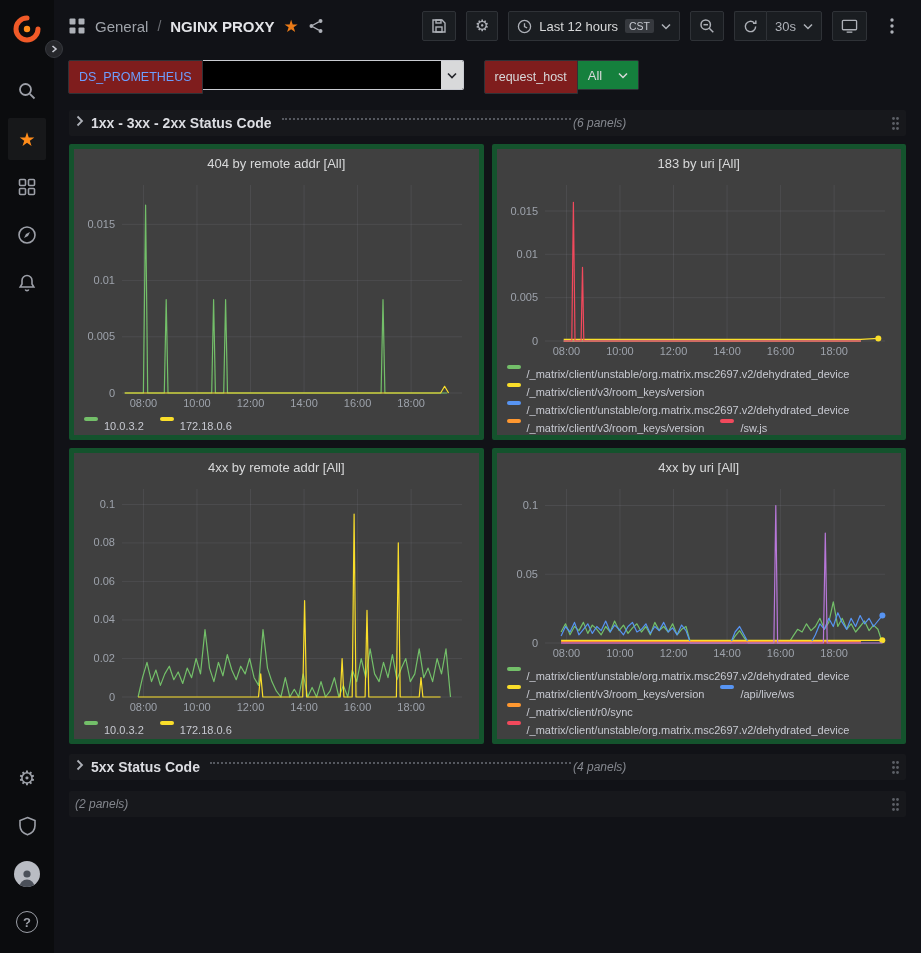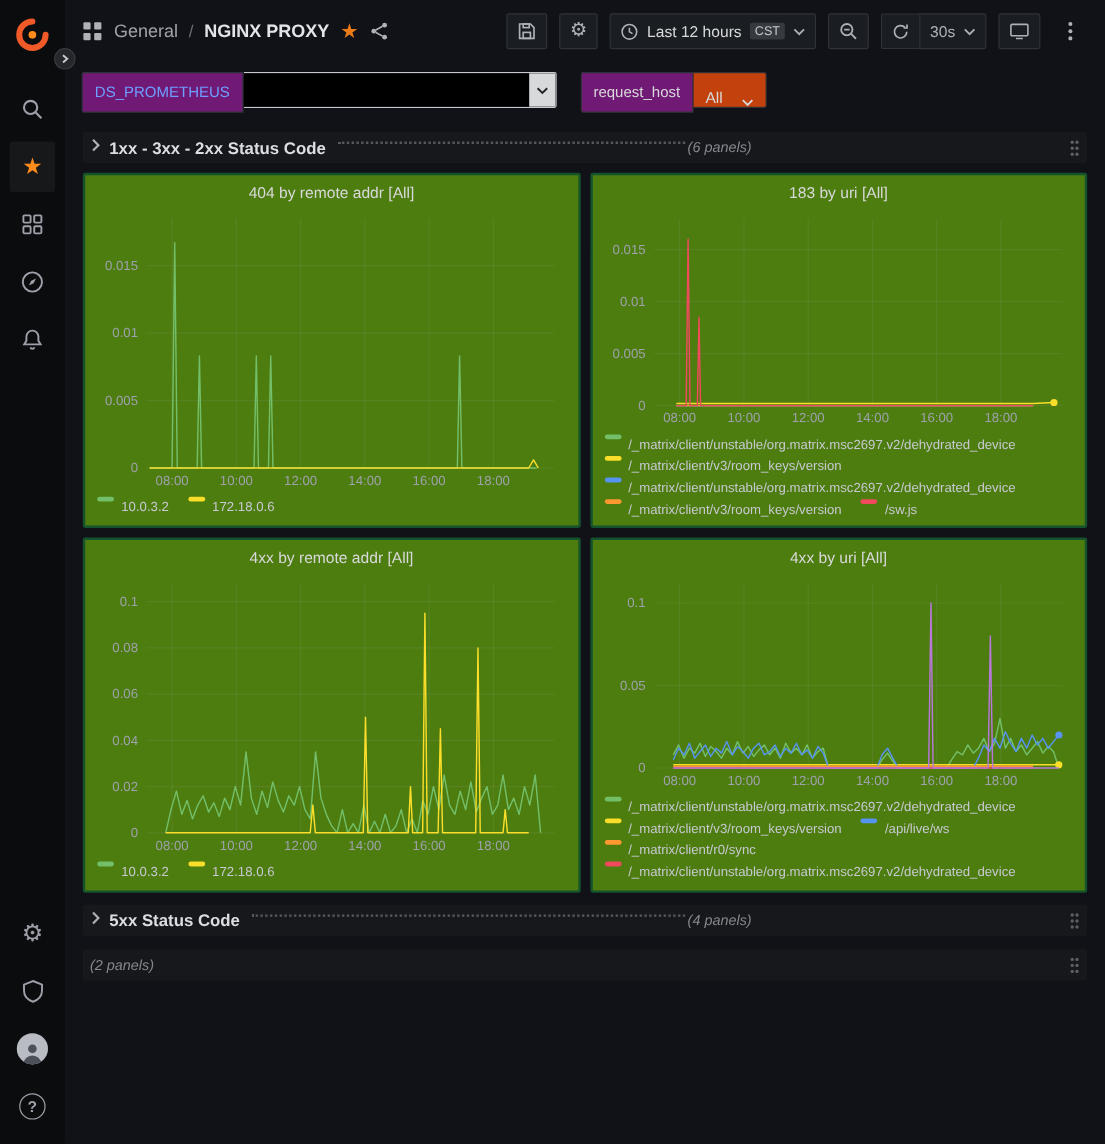--- a/index.html
+++ b/index.html
@@ -41,45 +41,45 @@
   .tb-group{display:flex}
   .tb-group .tb-btn:first-child{border-radius:2px 0 0 2px;border-right:none}
   .tb-group .tb-btn:last-child{border-radius:0 2px 2px 0}
   .no-border{border:none;background:transparent;padding:0 4px}
   .time-text{color:#d8d9da}
   .tz-badge{background:rgba(204,204,220,.16);color:#c7c9d1;font-size:10.5px;padding:1px 4px;
     border-radius:2px}
   
   .subnav{display:flex;align-items:center;gap:20px;padding:8px 14px 10px;flex:none}
   .var-group{display:flex;align-items:stretch}
-  .var-label{display:flex;align-items:center;padding:16px 10px;height:30px;background:#701a75;
+  .var-label{display:flex;align-items:center;padding:16px 10px;height:30px;background:#7f1d1d;
     border:1px solid #2f3237;border-radius:2px 0 0 2px;font-size:12.5px;cursor:default}
   .ds-label{color:#6e9fff}
   .host-label{color:#d8d9da}
   .ds-select{display:flex;align-items:stretch;height:30px;border:1px solid #c9cbd1;border-left:none;
     border-radius:0 2px 2px 0;overflow:hidden;cursor:pointer}
   .ds-value{width:238px;background:#000}
   .ds-caret{width:22px;background:#d8d9da;color:#24262b;display:flex;align-items:center;
     justify-content:center}
-  .host-value{display:flex;align-items:flex-end;gap:16px;height:30px;padding:0 10px;background:#c2410c;
+  .host-value{display:flex;align-items:center;gap:16px;height:30px;padding:0 10px;background:#15803d;
     border:1px solid #2f3237;border-left:none;border-radius:0 2px 2px 0;color:#d8d9da;cursor:pointer}
   
   .dashboard{flex:1;padding:6px 15px 0;overflow:hidden}
   .dash-row{display:flex;align-items:center;height:26px;margin-bottom:8px;cursor:pointer;
     padding:0 6px}
   .dash-row.collapsed{background:#17181c;border-radius:2px}
   .row-left{display:flex;flex:0 0 498px;min-width:0}
   .chev{color:#aeb1b8;display:flex;flex:none}
   .row-title{font-weight:700;font-size:14px;color:#dcdde2;margin-left:7px;white-space:nowrap}
   .dots{flex:1;border-bottom:2px dotted #55585f;transform:translateY(3px);margin:0 2px 0 10px;
     height:0}
   .row-count{font-style:italic;color:#84878e;font-size:12px;white-space:nowrap}
   .drag{margin-left:auto;color:#5c5f66;display:flex;cursor:grab}
   .panel-grid{display:grid;grid-template-columns:1fr 1fr;gap:8px;margin-bottom:10px}
-  .panel{height:296px;background:#4d7c0f;border:2px solid #14532d;border-radius:2px;display:flex;
+  .panel{height:296px;background:#404040;border:5px solid #14532d;border-radius:2px;display:flex;
     flex-direction:column;overflow:hidden}
   .panel-title{height:28px;flex:none;display:flex;align-items:center;justify-content:center;
     font-size:13px;font-weight:500;color:#d8d9da;cursor:pointer}
   .chart{display:block;margin:0 auto;flex:none}
   .grid{stroke:rgba(204,204,220,.09);stroke-width:1}
   .tick{fill:#9da2ab;font-size:11px;font-family:"Liberation Sans",sans-serif}
   .ty{text-anchor:end}
   .tx{text-anchor:middle}
   .legend{flex:1;overflow:hidden;padding:6px 10px 4px;display:flex;flex-wrap:wrap;column-gap:16px;
     row-gap:0;line-height:18px;font-size:11px;color:#c7c9d1;align-content:flex-start}

